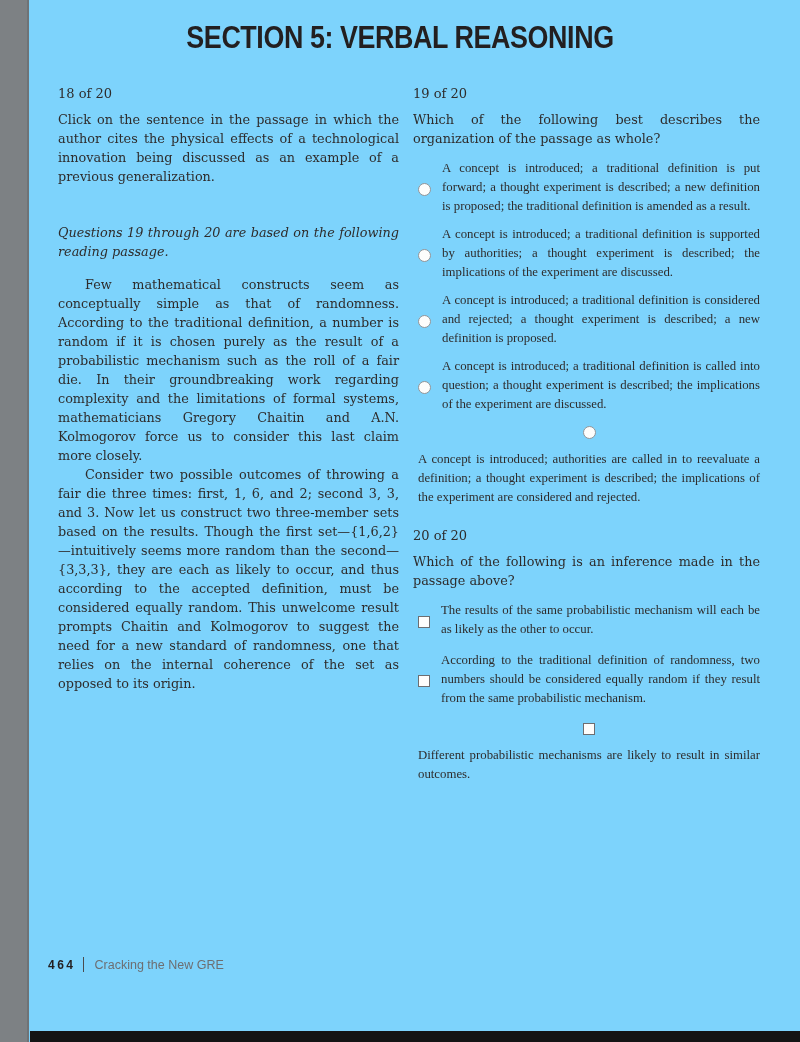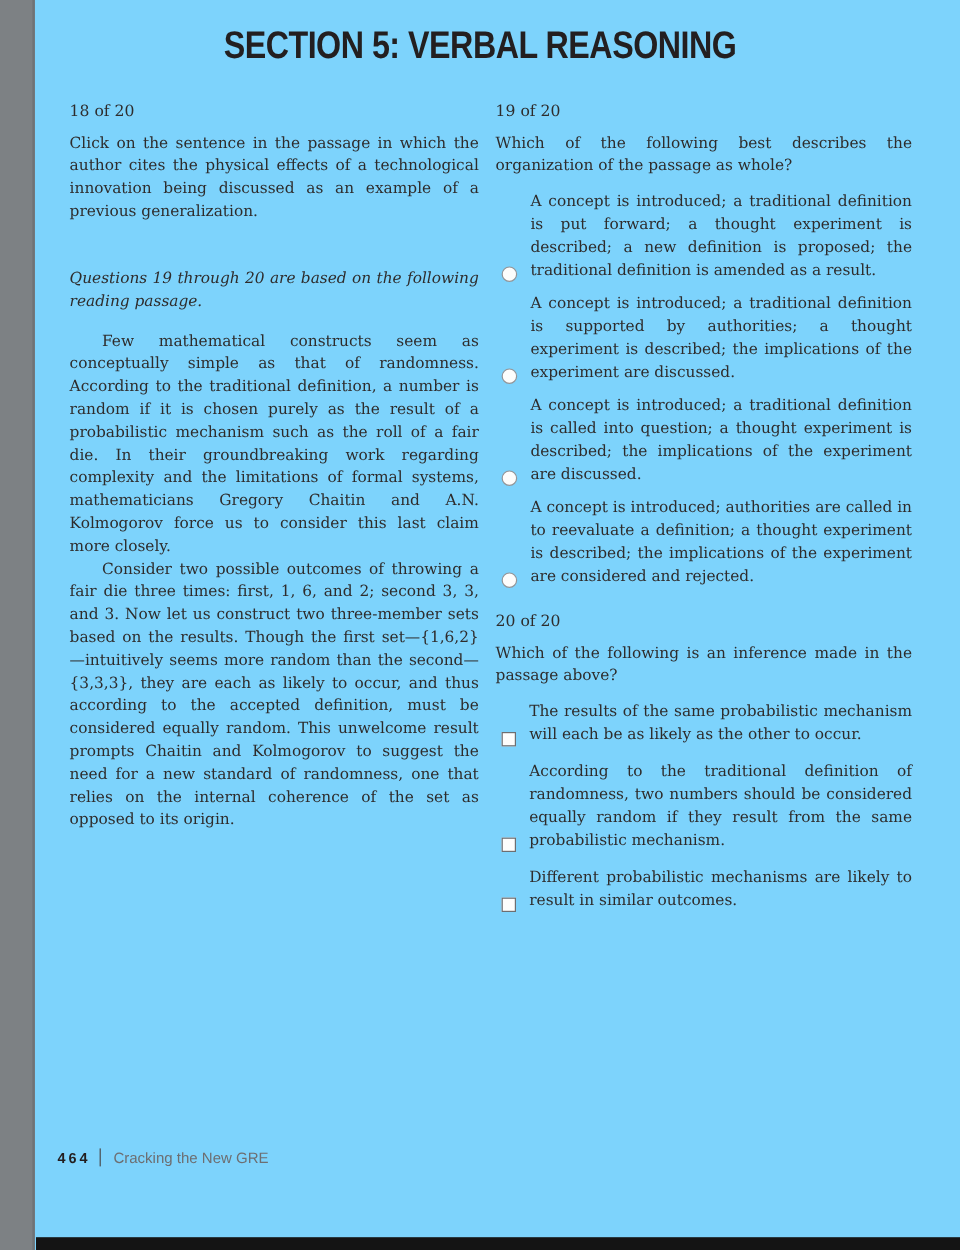--- a/index.html
+++ b/index.html
@@ -69,25 +69,26 @@
   }
   .stem { margin-bottom:11px; }
   .directions {
     font-style:italic;
     margin-bottom:9px;
   }
   .q20-block { margin-top:21px; }
 
   .option-row {
     display:flex;
-    align-items:flex-end;
+    align-items:center;
     gap:11px;
     margin:0 0 9px 5px;
-  }
-  .option-row:last-child { margin-bottom:0; }
+    font-family:Liberation Serif, serif;
+  }
+  .option-row:last-child { margin-bottom:0;flex-direction:column; }
   .radio {
     flex:none;
     width:11px; height:11px;
     border:1.5px solid #939598;
     border-radius:50%;
     margin-top:3px;
     background:#fdfdfc;
   }
   .checkbox {
     flex:none;
@@ -153,20 +154,24 @@
       <p class="qtext stem">Which of the following best describes the organization of the passage as whole?</p>
 
       <div>
         <div class="option-row">
           <span class="radio"></span>
           <span class="option-text">A concept is introduced; a traditional definition is put forward; a thought experiment is described; a new definition is proposed; the traditional definition is amended as a result.</span>
         </div>
         <div class="option-row">
           <span class="radio"></span>
           <span class="option-text">A concept is introduced; a traditional definition is supported by authorities; a thought experiment is described; the implications of the experiment are discussed.</span>
+        </div>
+        <div class="option-row">
+          <span class="radio"></span>
+          <span class="option-text">A concept is introduced; a traditional definition is considered and rejected; a thought experiment is described; a new definition is proposed.</span>
         </div>
         <div class="option-row">
           <span class="radio"></span>
           <span class="option-text">A concept is introduced; a traditional definition is called into question; a thought experiment is described; the implications of the experiment are discussed.</span>
         </div>
         <div class="option-row">
           <span class="radio"></span>
           <span class="option-text">A concept is introduced; authorities are called in to reevaluate a definition; a thought experiment is described; the implications of the experiment are considered and rejected.</span>
         </div>
       </div>

